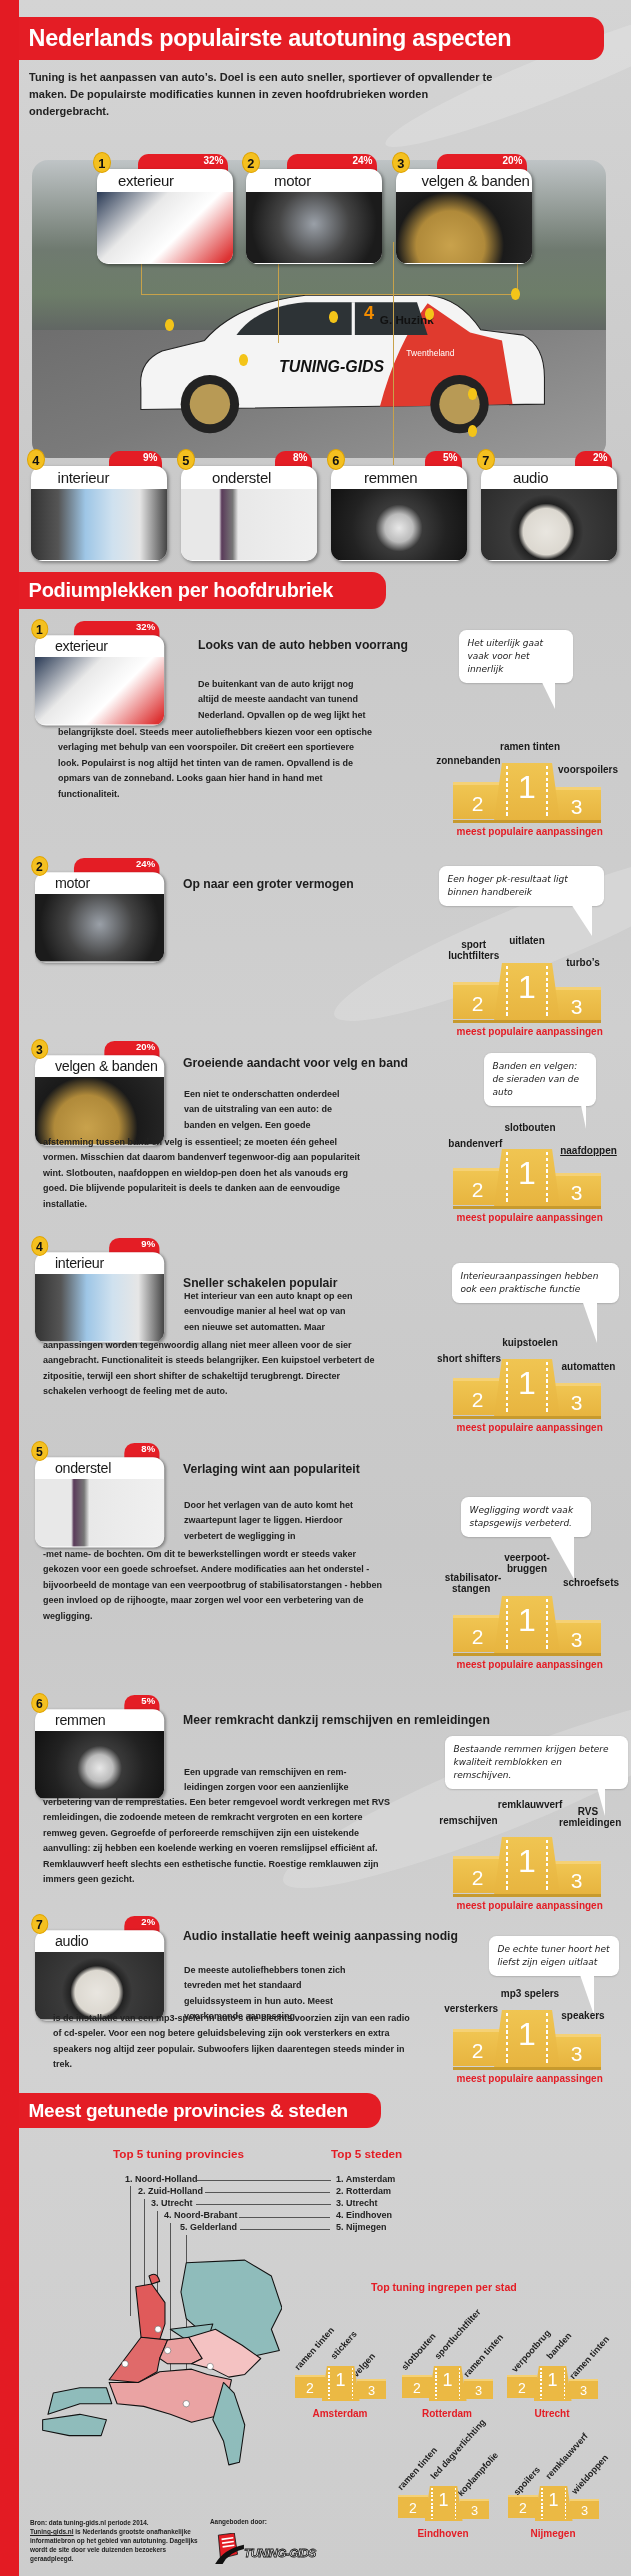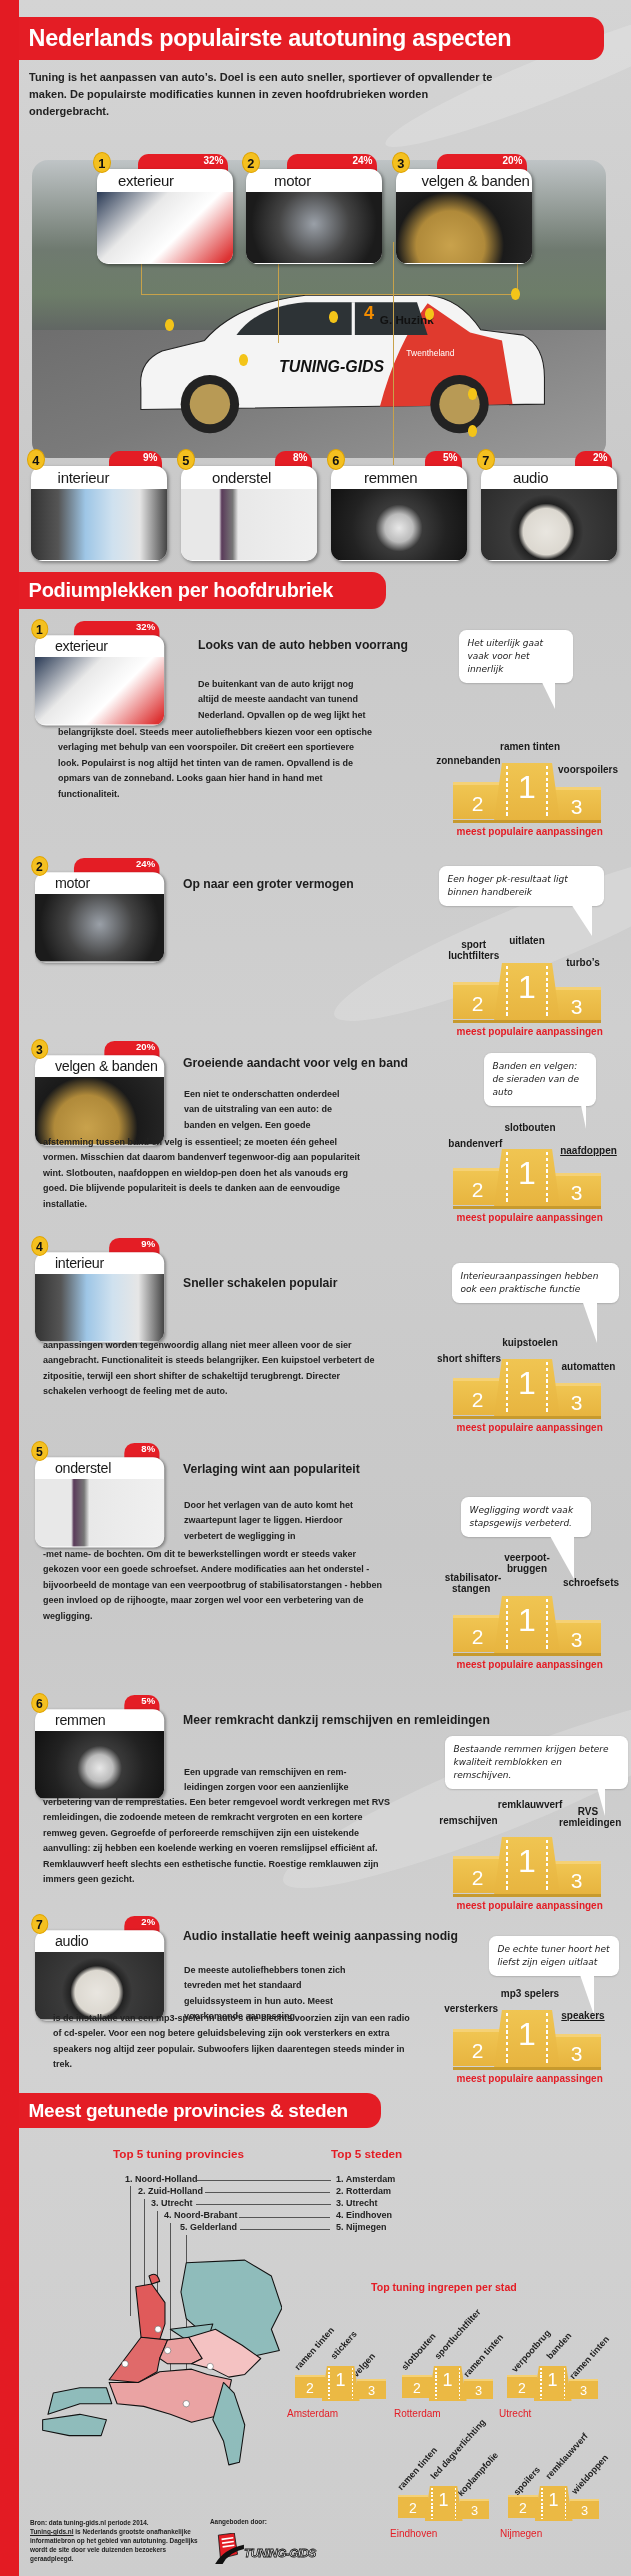--- a/index.html
+++ b/index.html
@@ -80,21 +80,21 @@
   .prov-line { position: absolute; height: 1.1px; background: #555; }
   .vline { position: absolute; width: 0.5px; background: #555; }
   .mini-podium { position: absolute; width: 90px; height: 80px; }
   .mp1 { position: absolute; left: 26.6px; top: 32px; width: 38px; height: 35px; background: #ebb944; clip-path: polygon(14% 0, 86% 0, 100% 100%, 0 100%); color: #fff; font-size: 18px; text-align: center; line-height: 28px; }
   .mp1::before, .mp1::after { content: ""; position: absolute; top: 2.1px; bottom: 2.1px; width: 1.6px;
      background: repeating-linear-gradient(180deg, #fff 0 2.1px, transparent 2.1px 3.7px); }
   .mp1::before { left: 6.4px; } .mp1::after { right: 6.4px; }
   .mp2 { position: absolute; left: 0; top: 41px; width: 30px; height: 23.4px; background: #ebb944; border-top: 2.1px solid #f5d175; color: #fff; font-size: 14px; text-align: center; line-height: 22px; }
   .mp3 { position: absolute; left: 62px; top: 45px; width: 29px; height: 20px; background: #ebb944; border-top: 2.1px solid #f5d175; color: #fff; font-size: 12.8px; text-align: center; line-height: 19px; }
   .mp-label { position: absolute; font-size: 9px; font-weight: bold; color: #222; transform: rotate(-48deg); transform-origin: left bottom; white-space: nowrap; }
-  .mp-city { position: absolute; top: 74px; width: 106px; left: -8px; text-align: left; color: #e41d25; font-weight: normal; font-size: 10px; }
+  .mp-city { position: absolute; top: 74px; width: 106px; left: -8px; text-align: center; color: #e41d25; font-weight: bold; font-size: 10px; }
 
   .footer-text { position: absolute; left: 30px; top: 2518px; width: 175px; font-size: 6.4px; line-height: 9px; font-weight: bold; color: #222; }
   .offered { position: absolute; left: 210px; top: 2518px; font-size: 6.4px; font-weight: bold; color: #222; }
   .logo { position: absolute; left: 213px; top: 2533px; width: 117px; height: 32px; }
   .logo-text { position: absolute; left: 31px; top: 12.8px; font-size: 11.7px; font-weight: bold; font-style: italic; color: #fff;
      -webkit-text-stroke: 0.8px #111; letter-spacing: -0.5px; }
 </style>
 </head>
 <body>
 
@@ -288,20 +288,21 @@
   <div class="card" style="left:6.4px;top:0;transform:scale(0.95);transform-origin:left top;">
     <div class="card-num">4</div>
     <div class="card-tab" style="width:53px;"></div>
     <div class="card-pct">9%</div>
     <div class="card-body">
       <div class="card-title">interieur</div>
       <div class="card-img" style="background:linear-gradient(90deg,#333 0%,#555 20%,#9ec6e6 40%,#cfe1ef 60%,#e6e6e6 80%,#444 100%);"></div>
     </div>
   </div>
   <div class="s-headline" style="left:154px;top:19px;margin-top:21px;">Sneller schakelen populair</div>
+  <p class="s-text" style="left:155px;top:53px;width:175px;">Het interieur van een auto knapt op een eenvoudige manier al heel wat op van een nieuwe set automatten. Maar</p>
   <p class="s-text" style="left:14px;top:102px;width:340px;">aanpassingen worden tegenwoordig allang niet meer alleen voor de sier aangebracht. Functionaliteit is steeds belangrijker. Een kuipstoel  verbetert de zitpositie, terwijl een short shifter de schakeltijd terugbrengt.  Directer schakelen verhoogt de feeling met de auto.</p>
   <div class="bubble" style="left:423px;top:26.6px;width:167px;">Interieuraanpassingen hebben ook een praktische functie</div>
   <div class="bubble-tail" style="left:553px;top:64px;border-width:43px 0 0 15px;border-color:#fff transparent transparent transparent;"></div>
   <div class="podium" style="left:421px;top:85px;">
     <div class="pl" style="left:43px;top:16px;width:74px;">kuipstoelen</div>
     <div class="pl" style="left:-21px;top:32px;width:80px;">short shifters</div>
     <div class="pl" style="left:104px;top:40px;width:69px;">automatten</div>
     <div class="pd pd2">2</div>
     <div class="pd pd3">3</div>
     <div class="pd pd1">1</div>
@@ -375,21 +376,21 @@
     </div>
   </div>
   <div class="s-headline" style="left:154px;top:15px;">Audio installatie heeft weinig aanpassing nodig</div>
   <p class="s-text" style="left:155px;top:49px;width:175px;">De meeste autoliefhebbers tonen zich tevreden met het standaard geluidssysteem in hun auto. Meest voorkomende aanpassing</p>
   <p class="s-text" style="left:24px;top:97px;width:362px;">is de installatie van een mp3-speler in auto's die slechts voorzien zijn van een radio of cd-speler. Voor een nog betere geluidsbeleving zijn ook versterkers en extra speakers nog altijd zeer populair. Subwoofers lijken daarentegen steeds minder in trek.</p>
   <div class="bubble" style="left:460px;top:22px;width:130px;">De echte tuner hoort het liefst zijn eigen uitlaat</div>
   <div class="bubble-tail" style="left:550px;top:58px;border-width:43px 0 0 15px;border-color:#fff transparent transparent transparent;"></div>
   <div class="podium" style="left:421px;top:58px;">
     <div class="pl" style="left:43px;top:16px;width:74px;">mp3 spelers</div>
     <div class="pl" style="left:-13.3px;top:31px;width:69px;">versterkers</div>
-    <div class="pl" style="left:104px;top:38px;width:58px;text-decoration:underline;">speakers</div>
+    <div class="pl" style="left:104px;top:38px;width:58px;">speakers</div>
     <div class="pd pd2">2</div>
     <div class="pd pd3">3</div>
     <div class="pd pd1">1</div>
     <div class="pd-shadow"></div>
     <div class="pcap">meest populaire aanpassingen</div>
   </div>
 </div>
 
 <div class="banner" style="top:2093px;width:362px;height:35px;font-size:19px;">
   <span>Meest getunede provincies &amp; steden</span>

